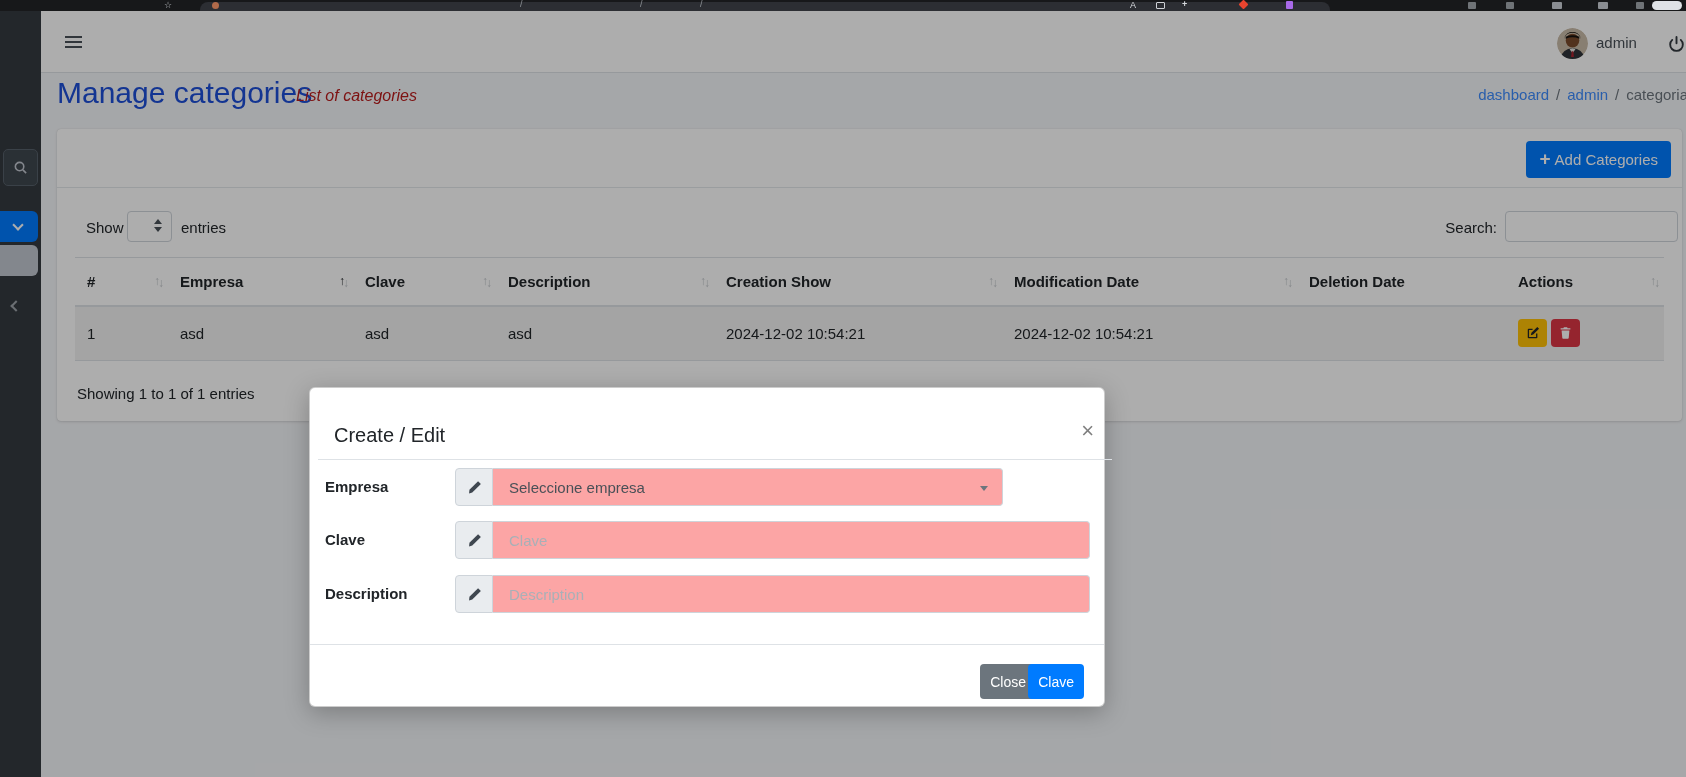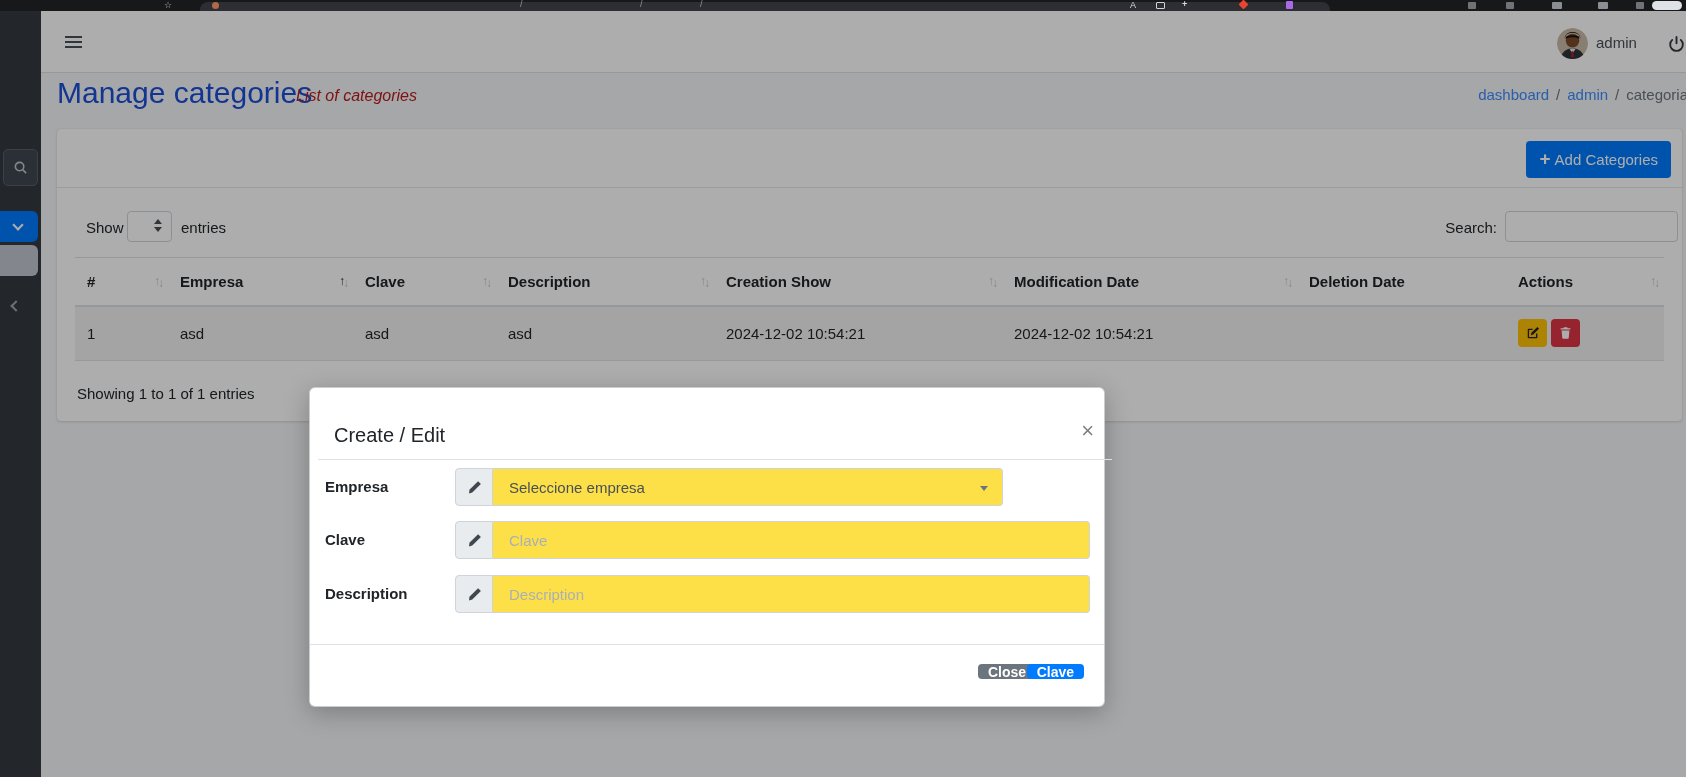--- a/index.html
+++ b/index.html
@@ -86,27 +86,27 @@
   
   #backdrop{position:absolute;left:0;top:11px;width:1686px;height:766px;background:rgba(0,0,0,.32);z-index:50;}
   #modal{position:absolute;left:309px;top:387px;width:796px;height:320px;background:#fff;border:1px solid rgba(0,0,0,.2);
          border-radius:6px;z-index:60;box-shadow:0 6px 24px rgba(0,0,0,.25);}
   #modal-header{position:absolute;left:8px;top:0;width:100%;height:54px;border-bottom:1px solid var(--border);margin-top:18px;}
   #modal-title{position:absolute;left:16px;top:18px;font-size:20px;font-weight:400;color:#212529;}
   #modal-x{position:absolute;right:18px;top:14px;font-size:22px;color:#555;opacity:.75;background:none;border:none;cursor:pointer;font-family:inherit;line-height:1;}
   .field-label{position:absolute;left:15px;font-size:15px;font-weight:700;color:#212529;}
   .igroup{position:absolute;left:145px;height:38px;display:flex;}
   .iaddon{width:38px;height:38px;background:#e9ecef;border:1px solid #ced4da;border-radius:4px 0 0 4px;display:flex;align-items:center;justify-content:center;flex:none;}
-  .icontrol{height:38px;border:1px solid #ced4da;border-left:none;border-radius:0 4px 4px 0;font-size:15px;padding:0 16px;flex:1;position:relative;background:#fde047;}
+  .icontrol{height:38px;border:1px solid #ced4da;border-left:none;border-radius:0 4px 4px 0;font-size:15px;padding:0 16px;flex:1;position:relative;background:#fca5a5;}
   .fake-select{display:flex;align-items:center;color:#495057;cursor:pointer;}
   .fake-select .caret{position:absolute;right:14px;top:17px;width:0;height:0;border-left:4px solid transparent;border-right:4px solid transparent;border-top:5px solid #6c757d;}
   input.icontrol{font-family:inherit;color:#495057;}
   input.icontrol::placeholder{color:#a9b0b7;opacity:1;}
   #modal-footer{position:absolute;left:0;top:256px;width:100%;height:63px;border-top:1px solid var(--border);}
-  .m-btn{position:absolute;top:19px;height:15px;border:none;border-radius:4px;color:#fff;font-family:inherit;font-size:14px;padding:0 10px;cursor:pointer;font-weight:bold;}
+  .m-btn{position:absolute;top:19px;height:35px;border:none;border-radius:4px;color:#fff;font-family:inherit;font-size:14px;padding:0 10px;cursor:pointer;}
   #btn-close{right:68px;background:var(--secondary);}
   #btn-save{right:20px;background:var(--primary);}
 </style>
 </head>
 <body>
 
 <div id="browser-strip">
   <span class="strip-glyph" style="left:164px;top:1px;">☆</span>
   <div class="tab"></div>
   <span class="strip-dot" style="left:212px;top:2px;width:7px;height:7px;background:#b06a4a;"></span>

